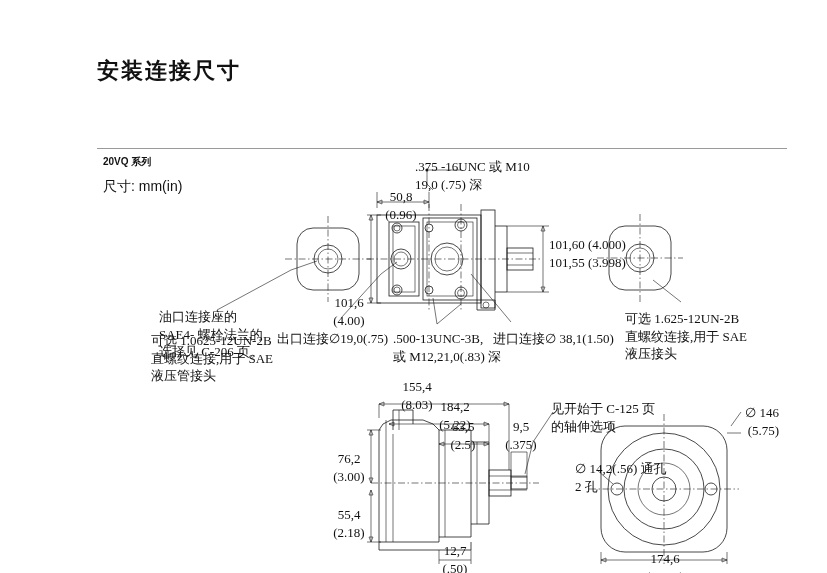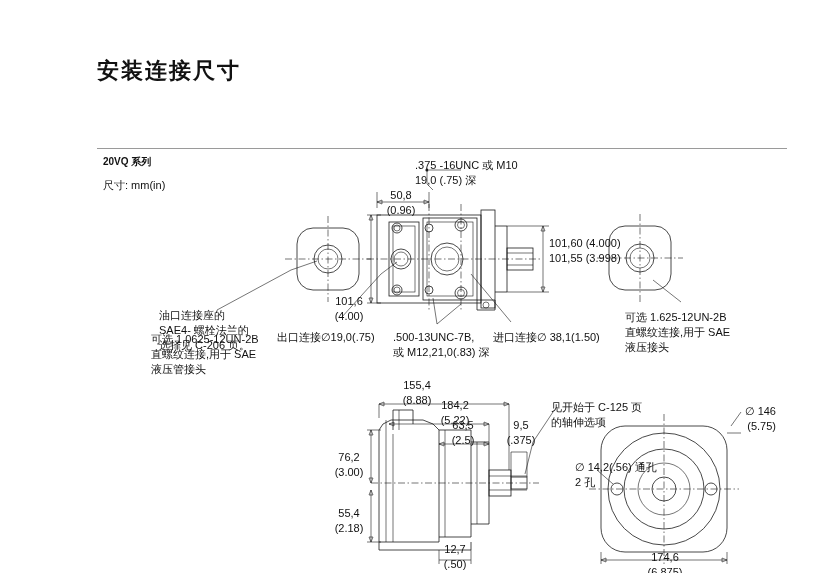--- a/index.html
+++ b/index.html
@@ -17,24 +17,24 @@
     position:absolute;left:56px;top:44px;
     font-size:22px;font-weight:bold;letter-spacing:2px;color:#111;
   }
   .rule{
     position:absolute;left:56px;top:136px;width:690px;height:1px;background:#9a9a9a;
   }
   .series-title{
     position:absolute;left:62px;top:143px;font-size:10px;font-weight:bold;color:#111;
   }
   .units{
-    position:absolute;left:62px;top:166px;font-size:11px;color:#111;
-  }
-
-  .lbl{position:absolute;font-size:11px;line-height:1.35;color:#111;white-space:pre;}
+    position:absolute;left:62px;top:166px;font-size:14px;color:#111;
+  }
+
+  .lbl{position:absolute;font-size:13px;line-height:1.35;color:#111;white-space:pre;font-family:Liberation Serif, serif;}
   .lbl.c{text-align:center;}
 
   svg.draw{position:absolute;left:0;top:0;width:827px;height:573px;overflow:visible;}
   .ln{stroke:#1a1a1a;stroke-width:0.8;fill:none;}
   .ln-thin{stroke:#1a1a1a;stroke-width:0.6;fill:none;}
   .cl{stroke:#1a1a1a;stroke-width:0.6;fill:none;stroke-dasharray:7 2.5 1.5 2.5;}
   .leader{stroke:#1a1a1a;stroke-width:0.6;fill:none;}
 </style>
 </head>
 <body>
@@ -234,29 +234,29 @@
 101,55 (3.998)</div>
   <div class="lbl c" style="left:286px;top:282px;width:44px;">101,6
 (4.00)</div>
   <div class="lbl" style="left:118px;top:296px;">油口连接座的
 SAE4- 螺栓法兰的
 选择见 C-206 页。</div>
   <div class="lbl" style="left:110px;top:320px;">可选 1.0625-12UN-2B
 直螺纹连接,用于 SAE
 液压管接头</div>
   <div class="lbl" style="left:236px;top:318px;">出口连接∅19,0(.75)</div>
-  <div class="lbl" style="left:352px;top:318px;">.500-13UNC-7B,
+  <div class="lbl" style="left:352px;top:318px;">.500-13UNC-3B,
 或 M12,21,0(.83) 深</div>
   <div class="lbl" style="left:452px;top:318px;">进口连接∅ 38,1(1.50)</div>
   <div class="lbl" style="left:584px;top:298px;">可选 1.625-12UN-2B
 直螺纹连接,用于 SAE
 液压接头</div>
 
   <div class="lbl c" style="left:352px;top:366px;width:48px;">155,4
-(8.88)</div>
+(8.03)</div>
   <div class="lbl c" style="left:390px;top:386px;width:48px;">184,2
 (5.22)</div>
   <div class="lbl c" style="left:400px;top:406px;width:44px;text-align:center;">63,5
 (2.5)</div>
   <div class="lbl c" style="left:460px;top:406px;width:40px;">9,5
 (.375)</div>
   <div class="lbl c" style="left:286px;top:438px;width:44px;">76,2
 (3.00)</div>
   <div class="lbl c" style="left:286px;top:494px;width:44px;">55,4
 (2.18)</div>

